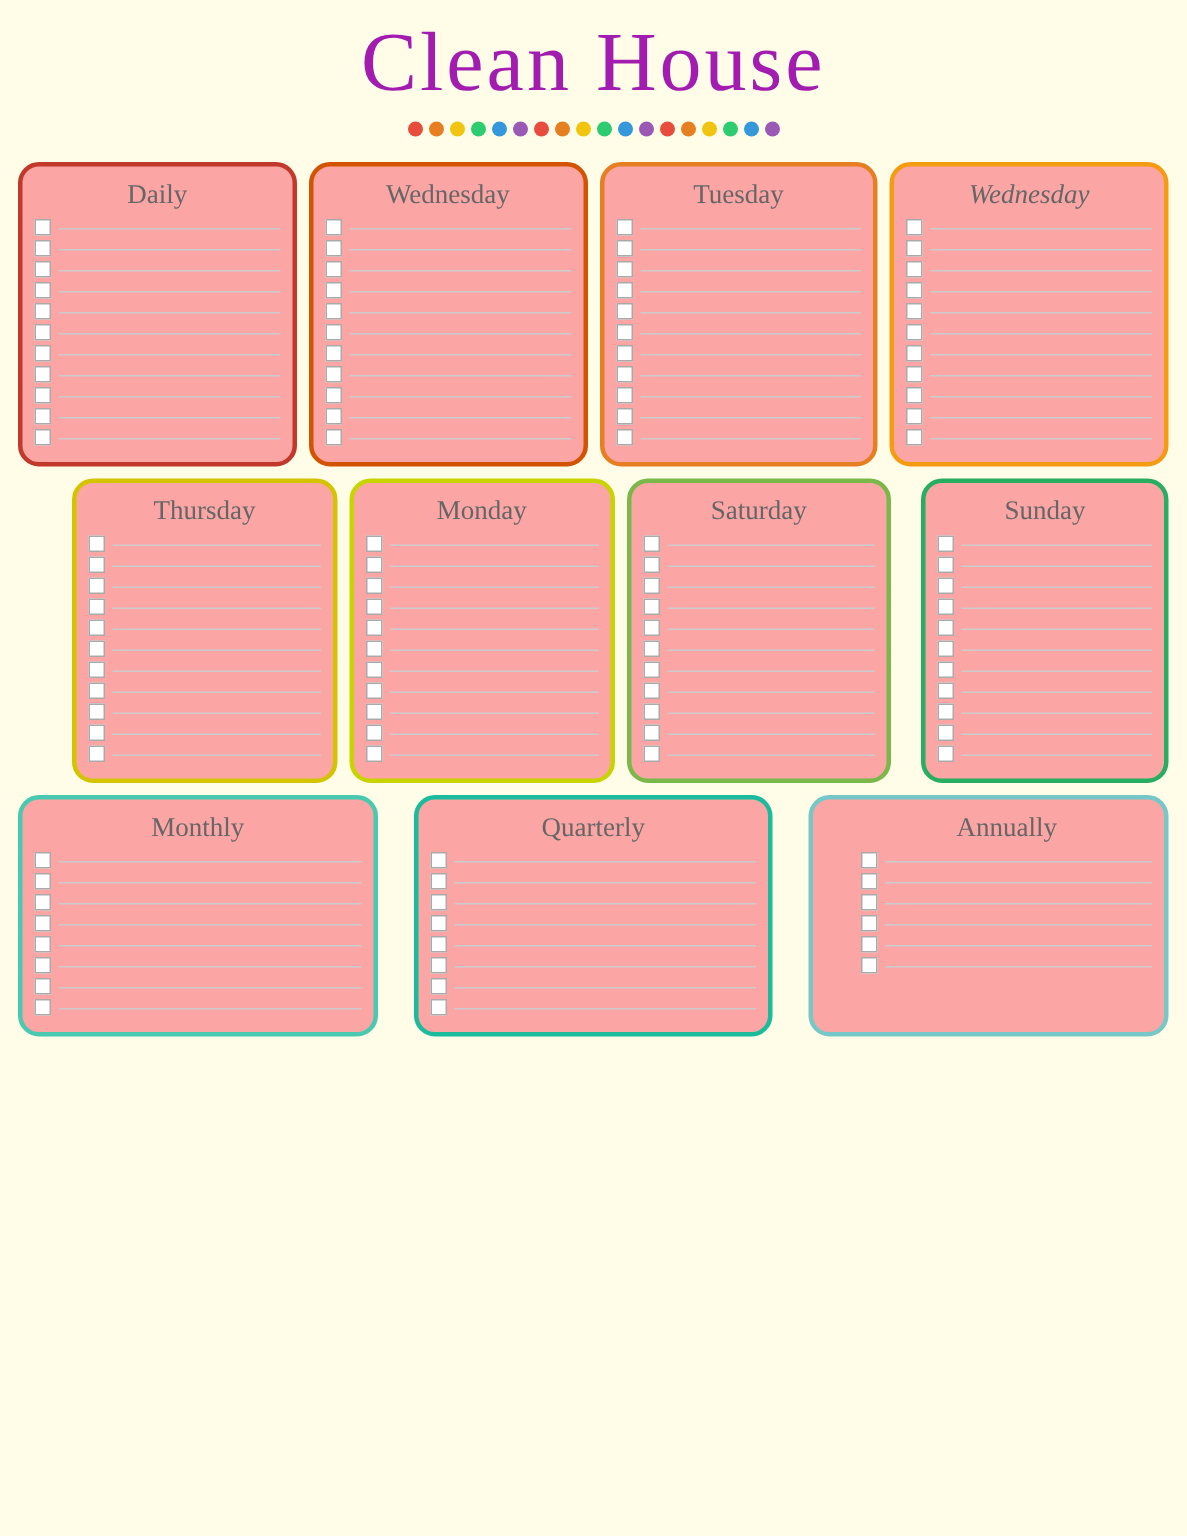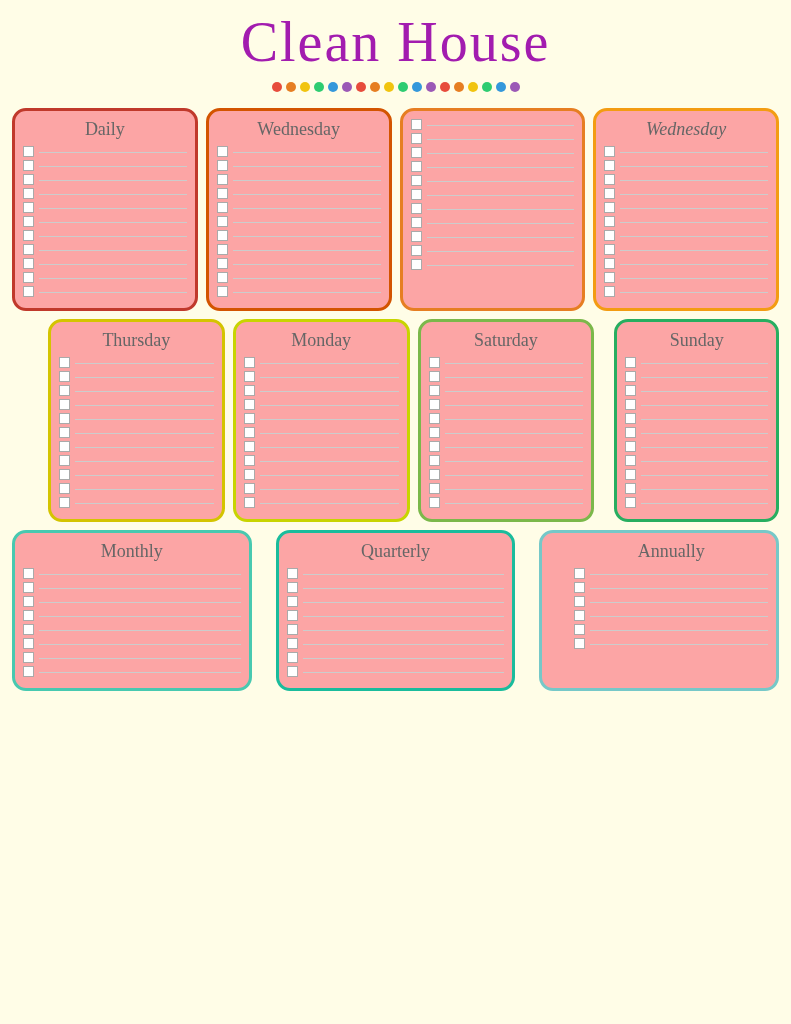--- a/index.html
+++ b/index.html
@@ -194,20 +194,21 @@
           <div class="checkbox"></div>
           <div class="check-line"></div>
         </div>
         <div class="check-row">
           <div class="checkbox"></div>
           <div class="check-line"></div>
         </div>
       </div>
   </div>
   <div class="card card-tuesday">
+    <div class="card-title">Tuesday</div>
     <div id="tuesday-rows">
         <div class="check-row">
           <div class="checkbox"></div>
           <div class="check-line"></div>
         </div>
         <div class="check-row">
           <div class="checkbox"></div>
           <div class="check-line"></div>
         </div>
         <div class="check-row">

